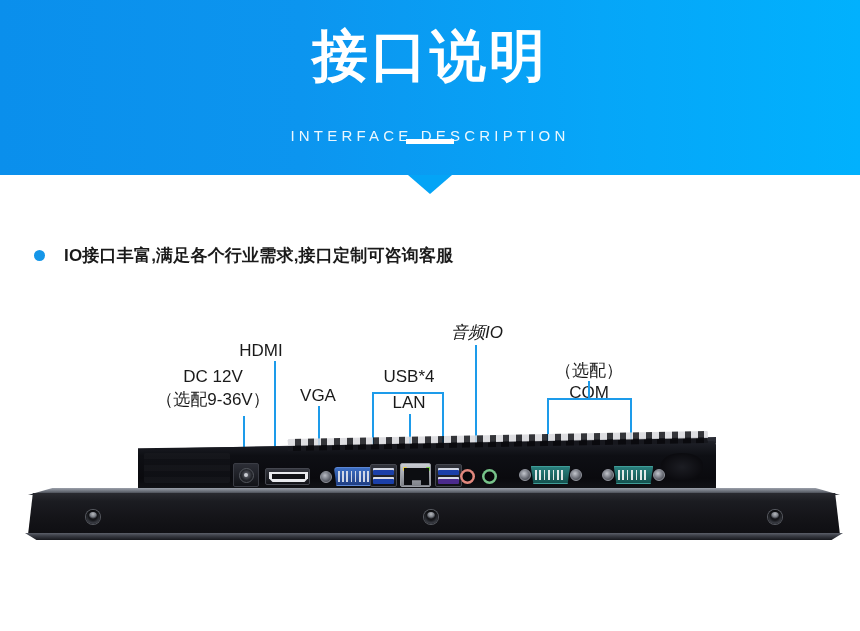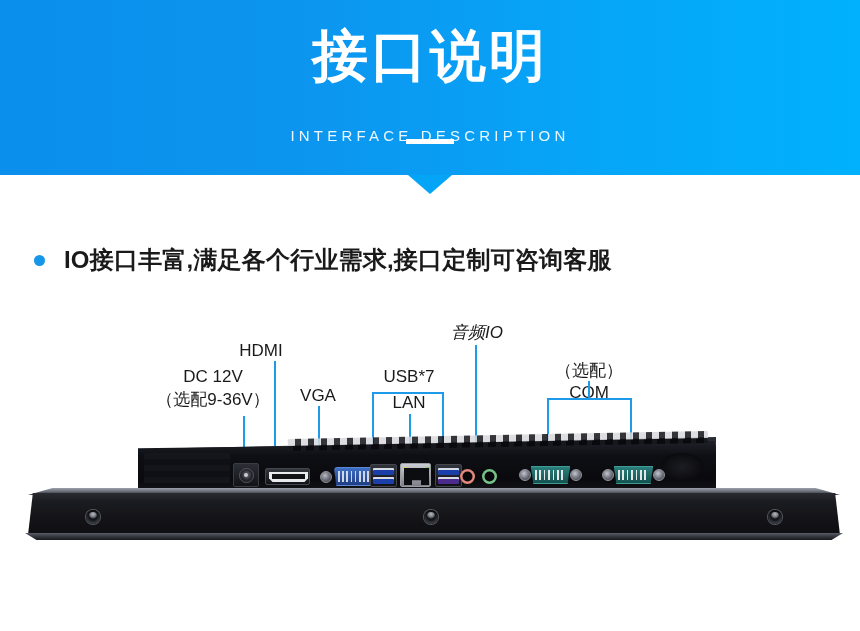--- a/index.html
+++ b/index.html
@@ -50,21 +50,21 @@
   #bullet-row {
     position:absolute; left:34px; top:244px;
     display:flex; align-items:center;
   }
   #bullet-dot {
     width:11px; height:11px; border-radius:50%;
     background:#1596e8;
     margin-right:19px;
   }
   #bullet-text {
-    font-size:24px; font-weight:bold; color:#1a1a1a;
+    font-size:17px; font-weight:bold; color:#1a1a1a;
     letter-spacing:0.2px;
     white-space:nowrap;
   }
 
   
   .callout-label {
     position:absolute;
     color:#1a1a1a;
     font-size:17px;
     text-align:center;
@@ -305,21 +305,21 @@
   <span id="bullet-text">IO接口丰富,满足各个行业需求,接口定制可咨询客服</span>
 </div>
 
 <div class="callout-label" style="left:154px; top:366px; width:118px;">DC 12V</div>
 <div class="callout-label" style="left:144px; top:389px; width:138px;">（选配9-36V）</div>
 
 <div class="callout-label" style="left:209px; top:340px; width:104px;">HDMI</div>
 
 <div class="callout-label" style="left:268px; top:385px; width:100px;">VGA</div>
 
-<div class="callout-label" style="left:356px; top:366px; width:106px;">USB*7</div>
+<div class="callout-label" style="left:356px; top:366px; width:106px;">USB*4</div>
 
 <div class="callout-label" style="left:366px; top:392px; width:86px;">LAN</div>
 
 <div class="callout-label" style="left:428px; top:322px; width:98px;font-style:italic;">音频IO</div>
 
 <div class="callout-label" style="left:538px; top:337px; width:102px;margin-top:45px;">COM</div>
 <div class="callout-label" style="left:530px; top:360px; width:118px;">（选配）</div>
 
 <div class="leader-v" style="left:243px; top:416px; height:46px;"></div>
 <div class="leader-dot" style="left:239px; top:458px;"></div>

